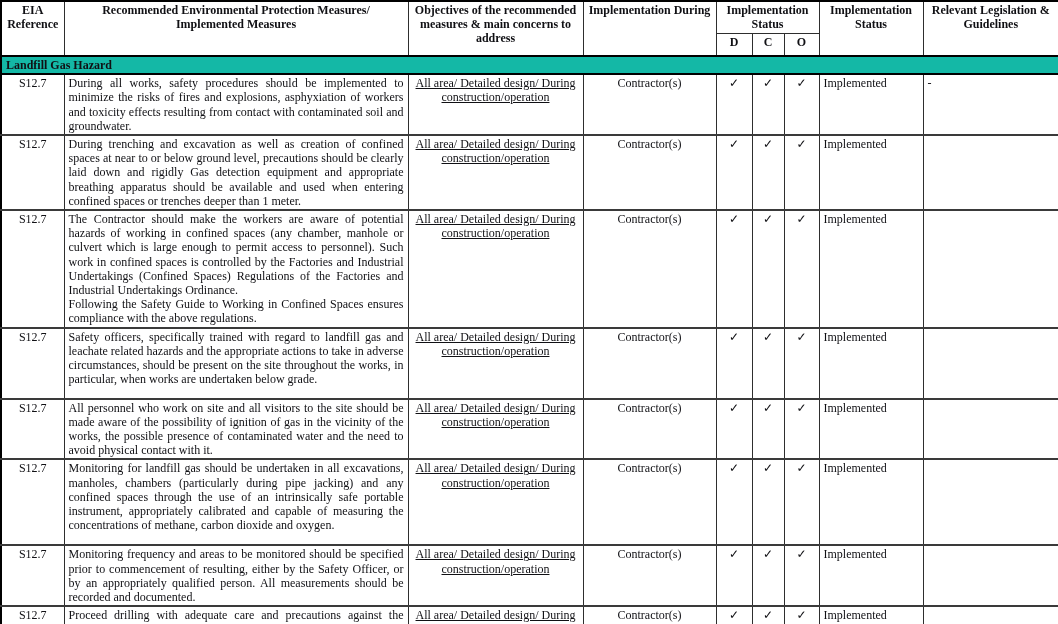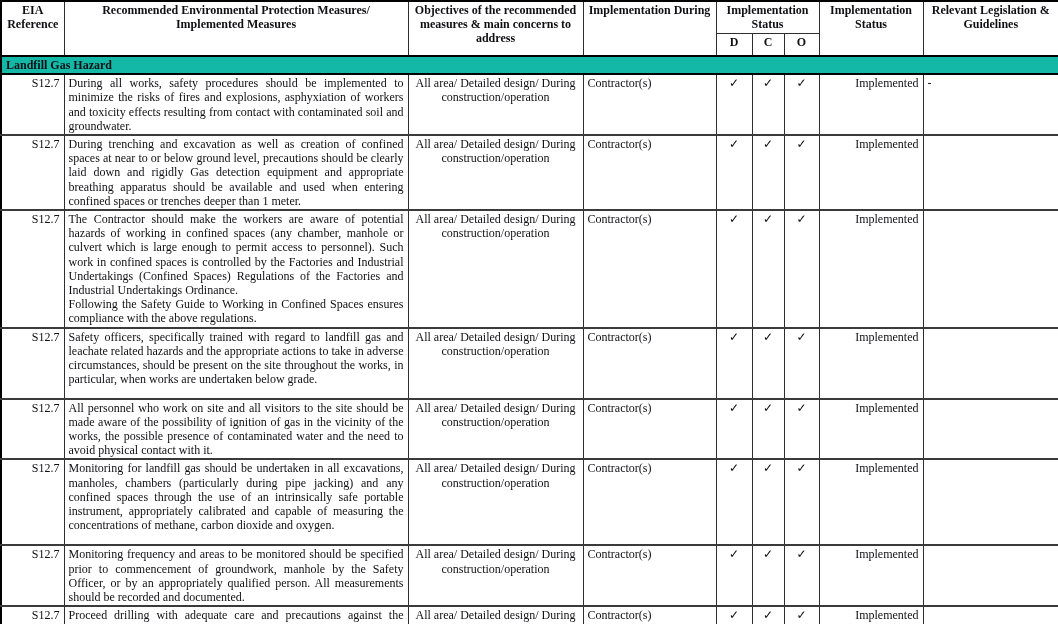--- a/index.html
+++ b/index.html
@@ -49,30 +49,30 @@
     background: #14b8a6;
     font-weight: bold;
     border-top: 2px solid #000;
     border-bottom: 2px solid #000;
     padding: 1px 4px;
     vertical-align: middle;
   }
   tr.data-row td {
     border-top: 2px solid #3a3a3a;
   }
-  td.ref { text-align: right; }
+  td.ref { text-align: center; }
   td.measure {
     text-align: justify;
     white-space: pre-line;
     text-justify: inter-word;
   }
-  td.objective { text-align: center; }
-  td.agent { text-align: left; }
+  td.objective { text-align: center; text-decoration: underline; }
+  td.agent { text-align: center; }
   td.stage { text-align: center; font-size: 12px; }
-  td.status { text-align: right; }
+  td.status { text-align: left; }
   td.legis { text-align: left; }
 </style>
 </head>
 <body>
 
 <div id="page">
   <table class="emp">
     <colgroup>
       <col style="width:63px">
       <col style="width:344px">
@@ -173,21 +173,21 @@
         <td class="agent">Contractor(s)</td>
         <td class="stage">✓</td>
         <td class="stage">✓</td>
         <td class="stage">✓</td>
         <td class="status">Implemented</td>
         <td class="legis"></td>
       </tr>
 
       <tr class="data-row" style="height:57px">
         <td class="ref">S12.7</td>
-        <td class="measure">Monitoring frequency and areas to be monitored should be specified prior to commencement of groundwork, manhole by the Safety Officer, or by an appropriately qualified person.  All measurements should be recorded and documented.</td>
+        <td class="measure">Monitoring frequency and areas to be monitored should be specified prior to commencement of resulting, either by the Safety Officer, or by an appropriately qualified person.  All measurements should be recorded and documented.</td>
         <td class="objective">All area/ Detailed design/ During construction/operation</td>
         <td class="agent">Contractor(s)</td>
         <td class="stage">✓</td>
         <td class="stage">✓</td>
         <td class="stage">✓</td>
         <td class="status">Implemented</td>
         <td class="legis"></td>
       </tr>
 
       <tr class="data-row" style="height:34px">

